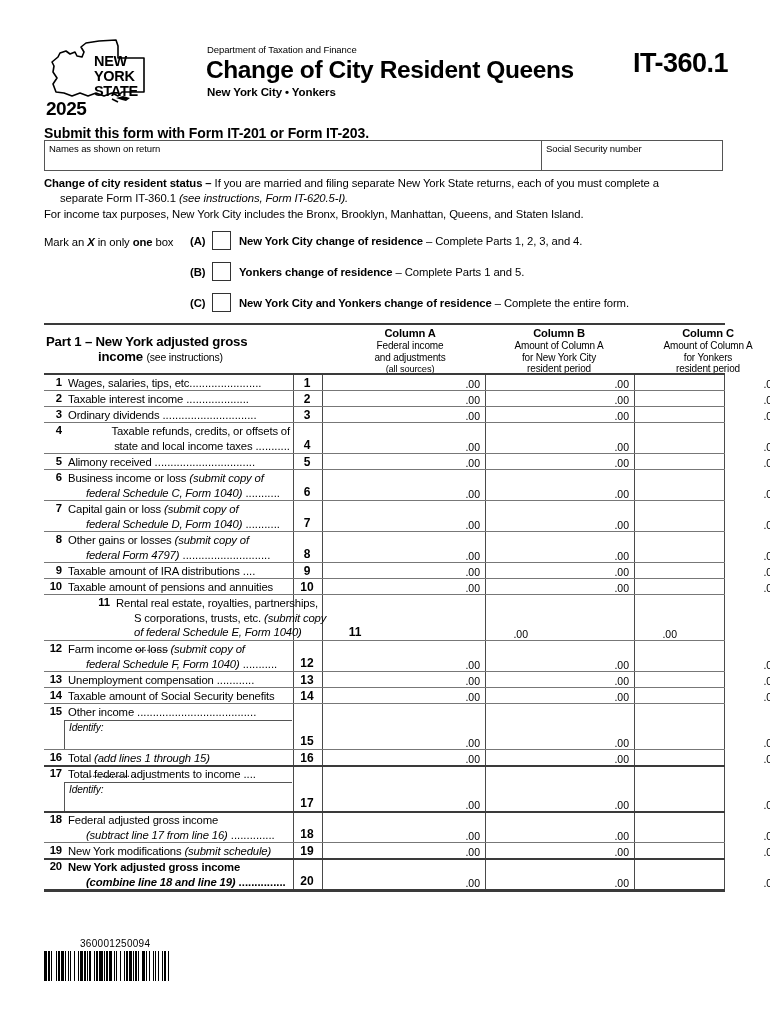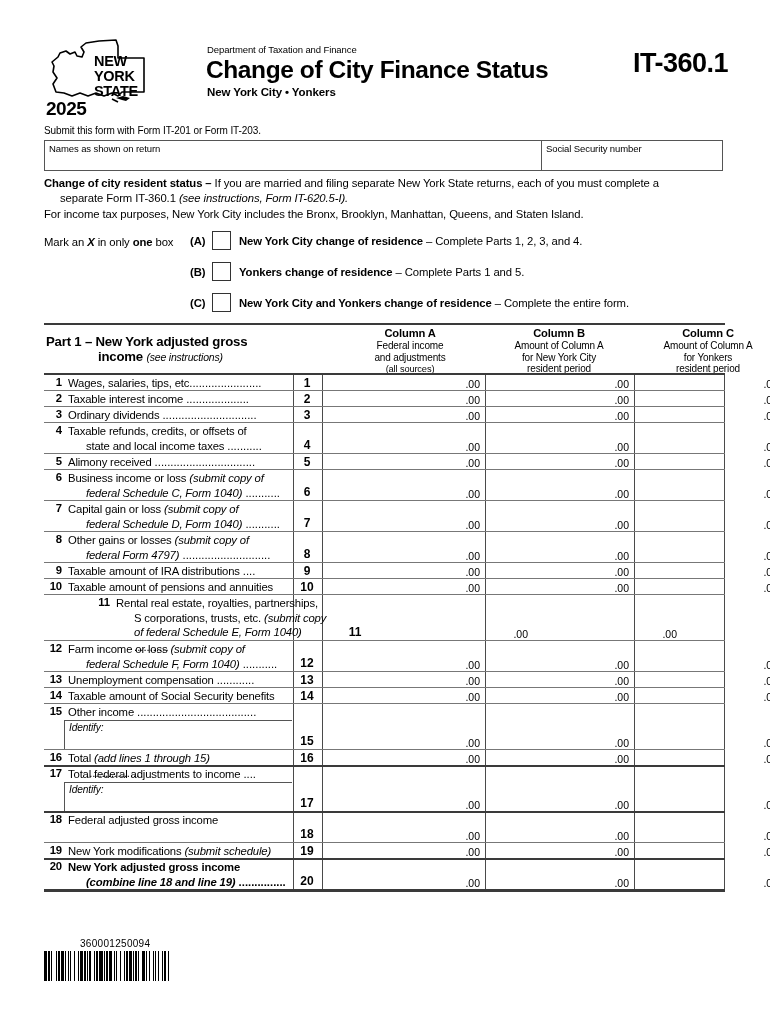--- a/index.html
+++ b/index.html
@@ -75,22 +75,22 @@
     font-weight: bold;
     letter-spacing: -0.5px;
     white-space: nowrap;
   }
 
   
   .submit-line {
     position: absolute;
     left: 44px;
     top: 125px;
-    font-size: 10px;
-    font-weight: normal;
+    font-size: 14px;
+    font-weight: bold;
     letter-spacing: -0.1px;
   }
 
   
   .namebox {
     position: absolute;
     left: 44px;
     top: 140px;
     width: 679px;
     height: 31px;
@@ -196,21 +196,20 @@
     top: 9px;
     width: 246px;
     font-size: 13.2px;
     font-weight: bold;
     letter-spacing: -0.2px;
     line-height: 15px;
   }
   .part1 .l2 { display: block; padding-left: 52px; }
   .part1 .si {
     font-weight: normal;
-    font-style: italic;
     font-size: 10.5px;
   }
   .colhead {
     position: absolute;
     top: 3px;
     text-align: center;
     font-size: 10px;
     line-height: 11.2px;
     letter-spacing: -0.15px;
   }
@@ -367,21 +366,21 @@
         <path d="M72 62 L79 60 L86 62 L82 65 L78 64 Z" fill="#000"></path>
         <path d="M68 63 L74 66" stroke="#000" stroke-width="1.6" fill="none"></path>
         <text x="50" y="30" font-family="Liberation Sans, sans-serif" font-size="14.5" font-weight="bold" fill="#000" letter-spacing="-0.3">NEW</text>
         <text x="50" y="45" font-family="Liberation Sans, sans-serif" font-size="14.5" font-weight="bold" fill="#000" letter-spacing="-0.3">YORK</text>
         <text x="50" y="60" font-family="Liberation Sans, sans-serif" font-size="14.5" font-weight="bold" fill="#000" letter-spacing="-0.3">STATE</text>
         <text x="2" y="79" font-family="Liberation Sans, sans-serif" font-size="19" font-weight="bold" fill="#000" letter-spacing="-0.5">2025</text>
       </svg>
     </div>
 
     <div class="dept-line">Department of Taxation and Finance</div>
-    <div class="form-title">Change of City Finance Status</div>
+    <div class="form-title">Change of City Resident Queens</div>
     <div class="form-sub">New York City • Yonkers</div>
     <div class="form-number">IT-360.1</div>
   </div>
 
   <div class="submit-line">Submit this form with Form IT-201 or Form IT-203.</div>
 
   <div class="namebox">
     <div class="lbl a">Names as shown on return</div>
     <div class="divider"></div>
     <div class="lbl b">Social Security number</div>
@@ -507,21 +506,21 @@
             <span>.00</span>
           </div>
           <div class="amt c">
             <span>.00</span>
           </div>
         </div>
         <div class="hrule" style="top: 47px;"></div>
         <div class="row" style="height: 31px; position: absolute; top: 48px;">
           <div class="label">
             <span class="lnum" style="top: 1px;">4</span>
-            <span class="ltxt" style="top: 1px;"><span>Taxable refunds, credits, or offsets of</span><span class="l2"><span>state and local income taxes </span><span class="dots">...........</span></span></span>
+            <span class="ltxt" style="top: 1px; text-align: right;"><span>Taxable refunds, credits, or offsets of</span><span class="l2"><span>state and local income taxes </span><span class="dots">...........</span></span></span>
           </div>
           <div class="numcell">
             <span>4</span>
           </div>
           <div class="amt a">
             <span>.00</span>
           </div>
           <div class="amt b">
             <span>.00</span>
           </div>
@@ -779,21 +778,21 @@
             <span>.00</span>
           </div>
           <div class="amt c">
             <span>.00</span>
           </div>
         </div>
         <div class="hrule dark" style="top: 436px;"></div>
         <div class="row" style="height: 31px; position: absolute; top: 437px;">
           <div class="label">
             <span class="lnum" style="top: 1px;">18</span>
-            <span class="ltxt" style="top: 1px;"><span>Federal adjusted gross income</span></span>
+            <span class="ltxt" style="top: 1px;"><span>Federal adjusted gross income</span><span class="l2"><span class="ital">(subtract line 17 from line 16)</span><span class="dots"> ..............</span></span></span>
           </div>
           <div class="numcell">
             <span>18</span>
           </div>
           <div class="amt a">
             <span>.00</span>
           </div>
           <div class="amt b">
             <span>.00</span>
           </div>

